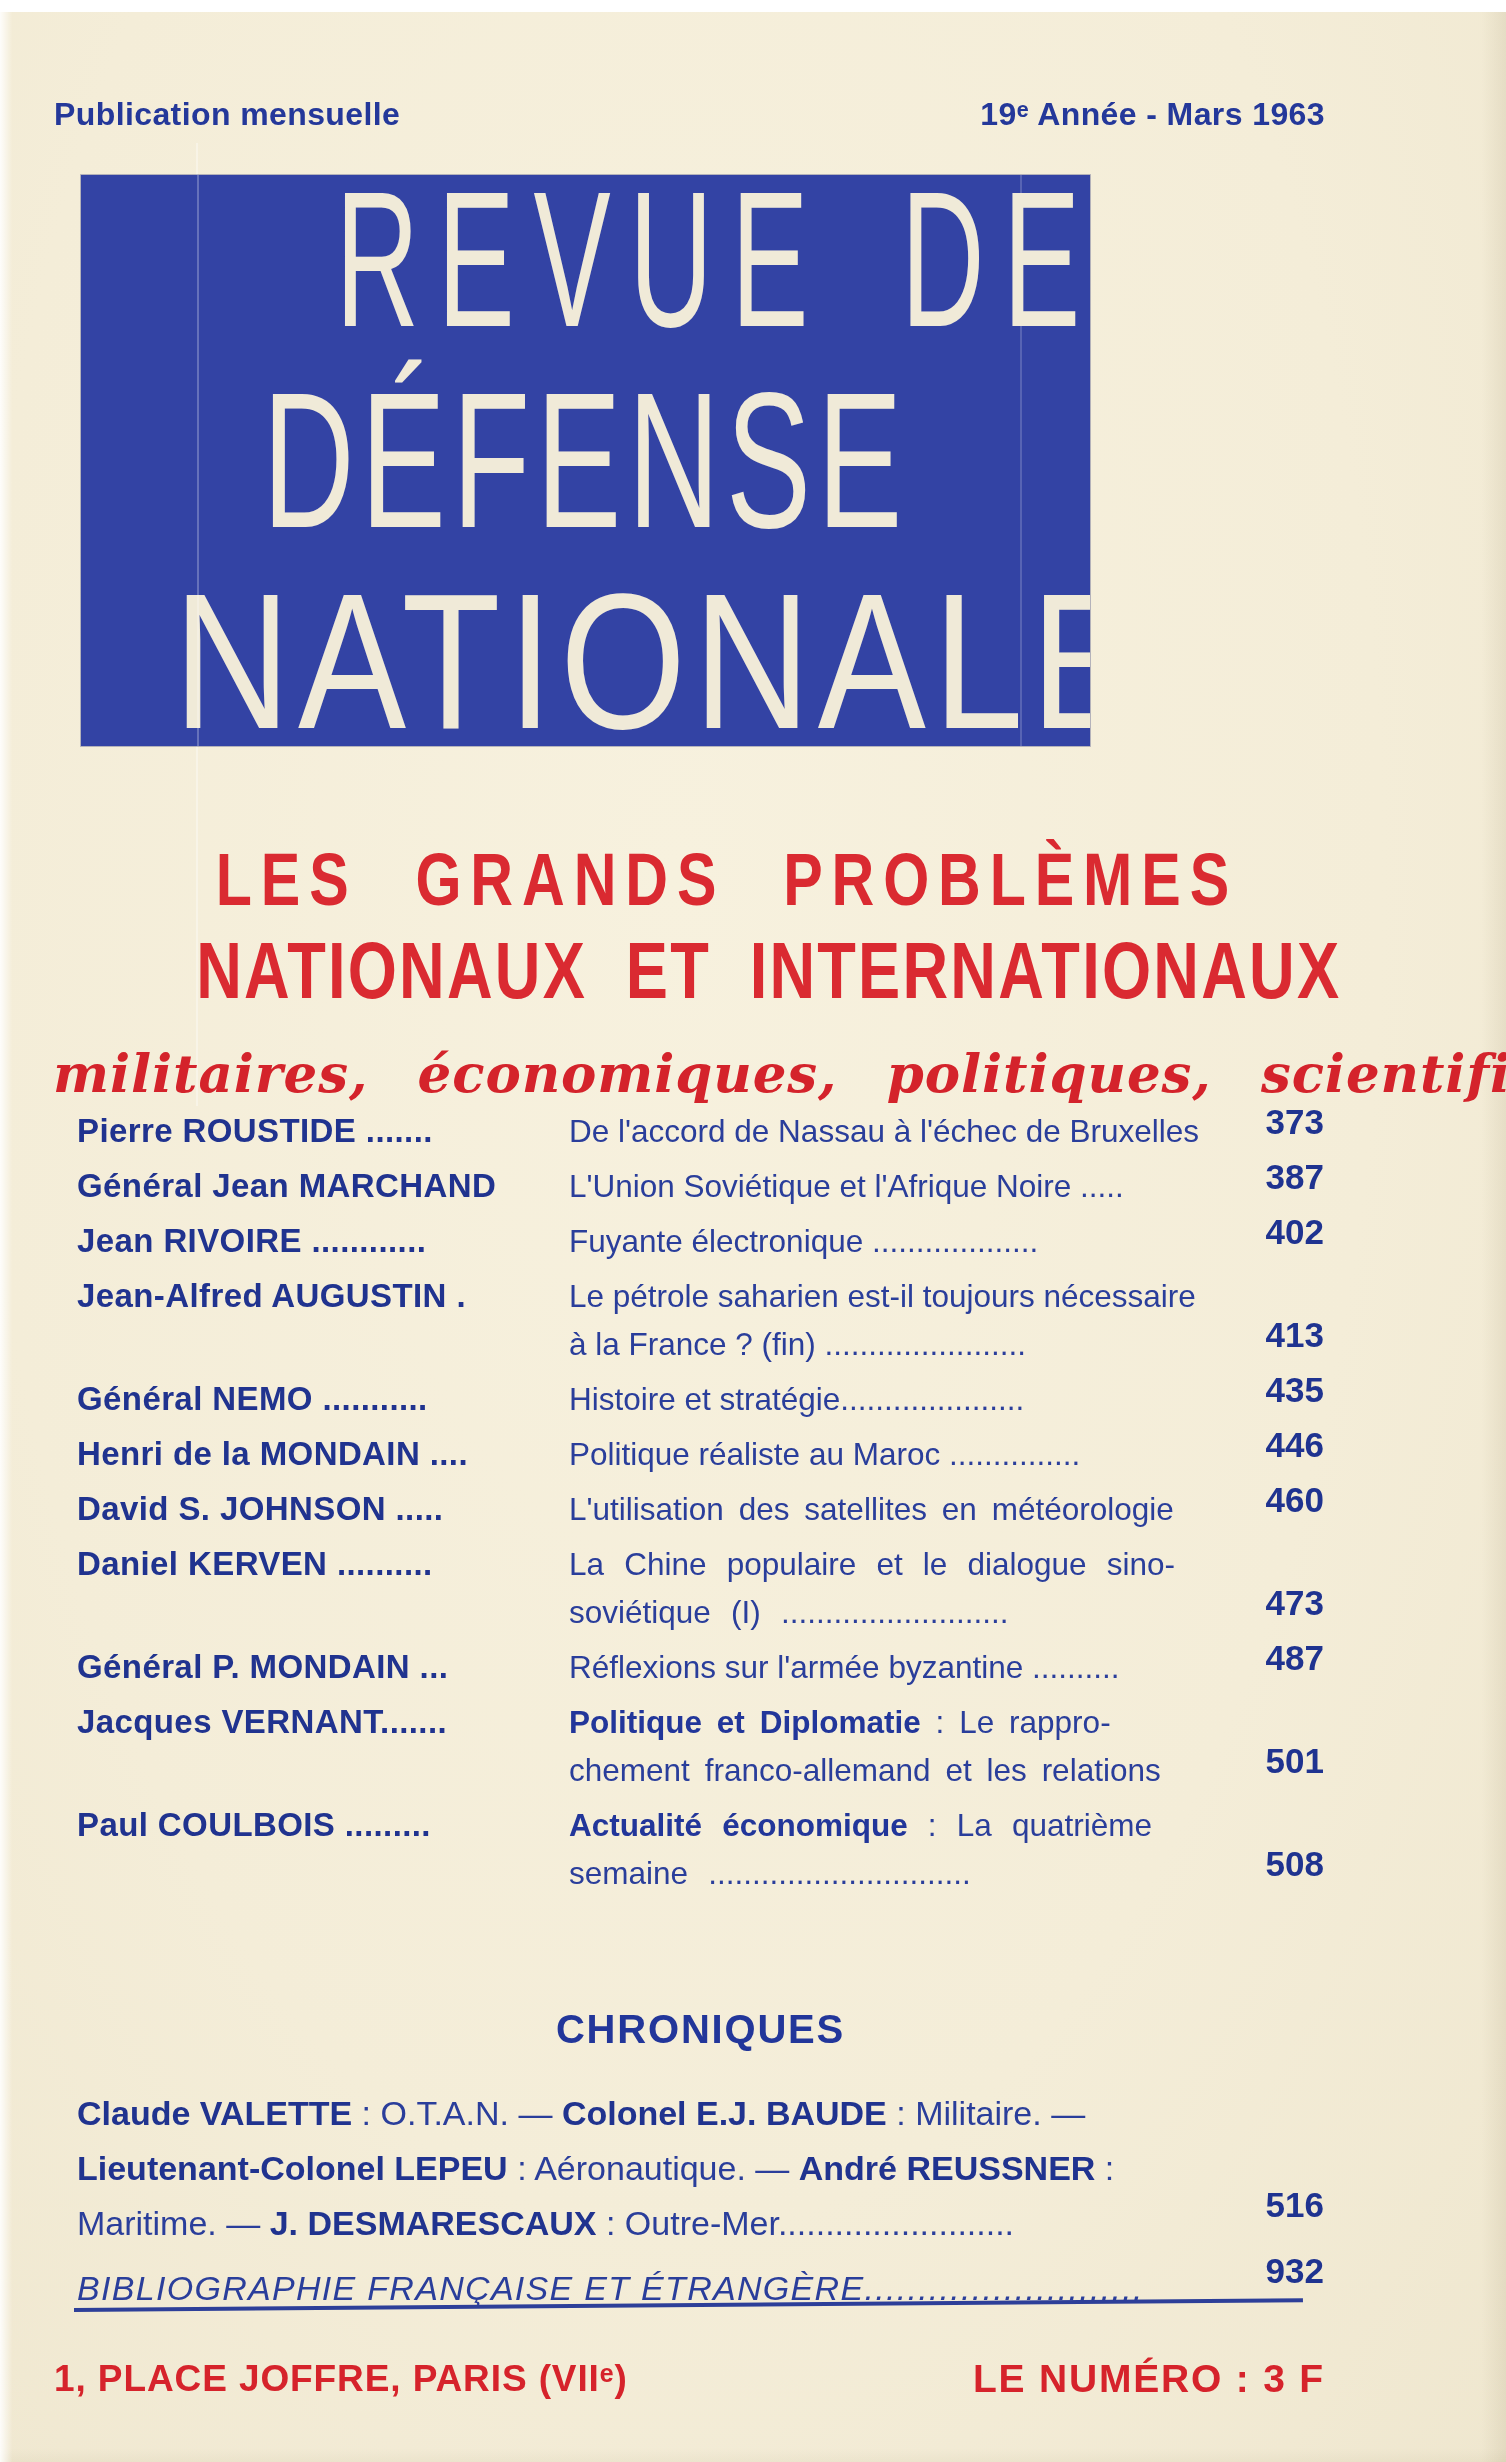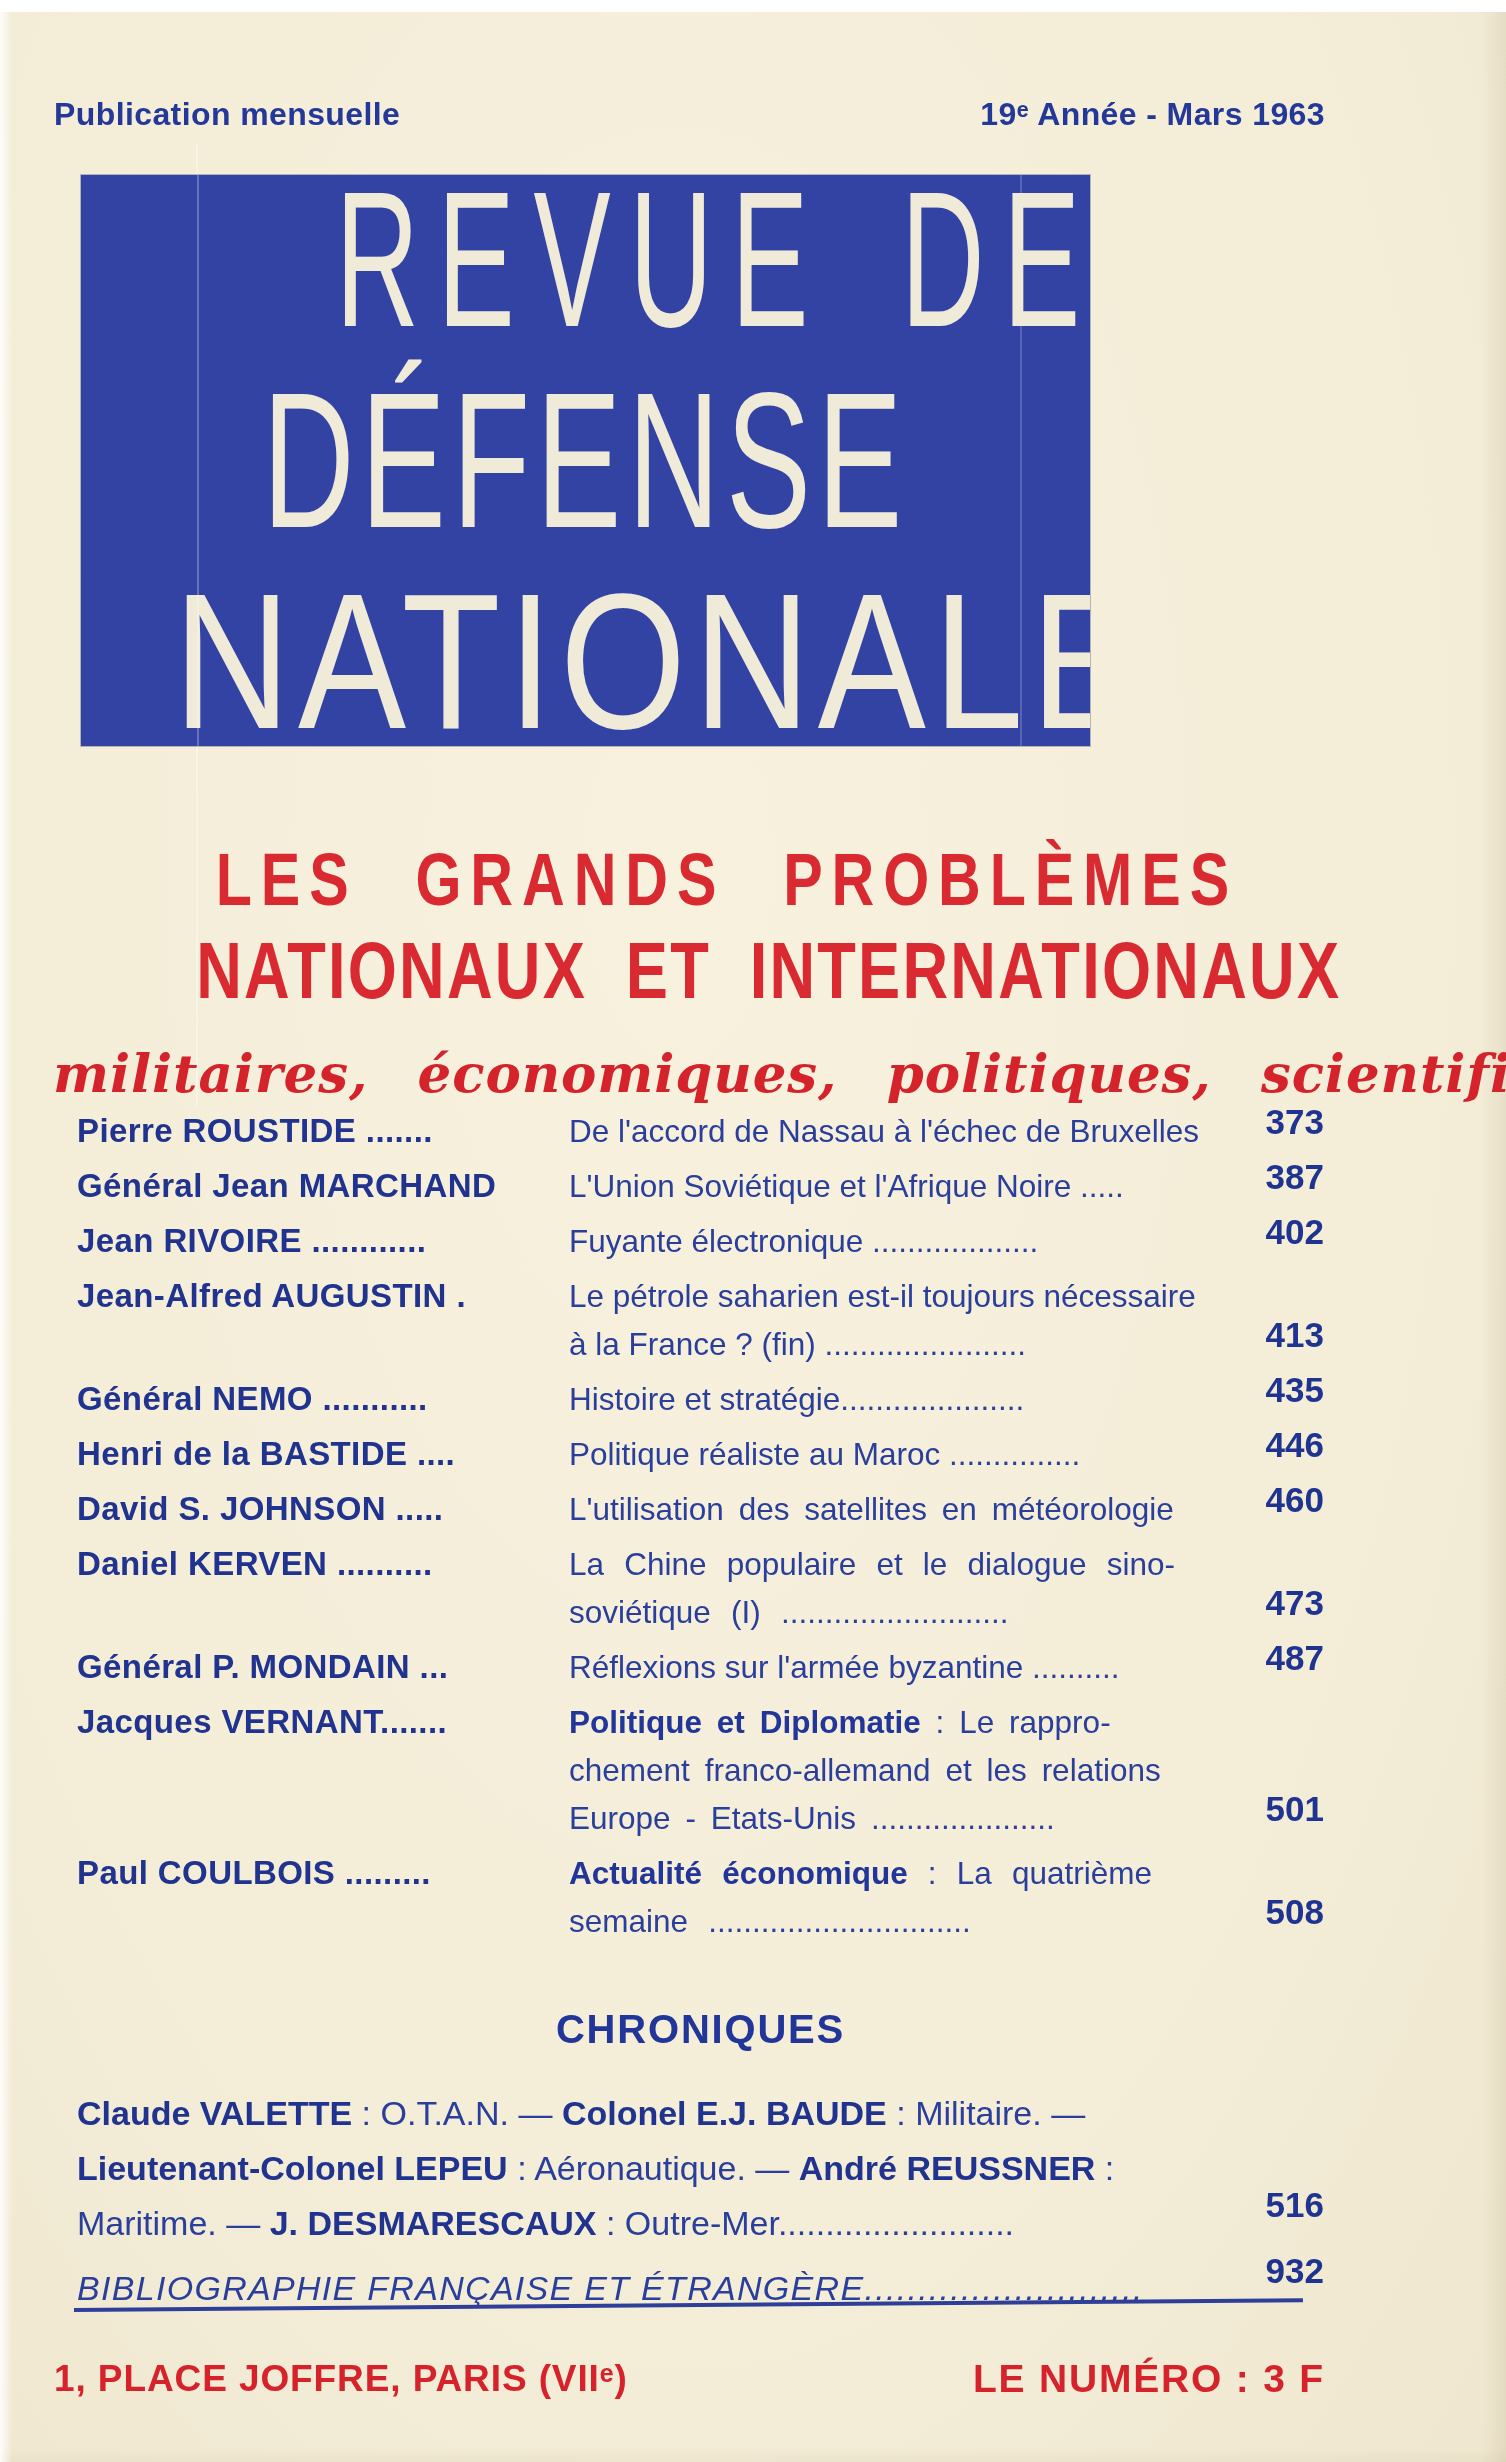--- a/index.html
+++ b/index.html
@@ -188,21 +188,21 @@
         <div class="toc-page">413</div>
       </div>
       <div class="toc-row">
         <div class="toc-author">Général NEMO ...........</div>
         <div class="toc-title">
           <div class="toc-line">Histoire et stratégie.....................</div>
         </div>
         <div class="toc-page">435</div>
       </div>
       <div class="toc-row">
-        <div class="toc-author">Henri de la BASTIDE ....</div>
+        <div class="toc-author">Henri de la MONDAIN ....</div>
         <div class="toc-title">
           <div class="toc-line">Politique réaliste au Maroc ...............</div>
         </div>
         <div class="toc-page">446</div>
       </div>
       <div class="toc-row ws1">
         <div class="toc-author">David S. JOHNSON .....</div>
         <div class="toc-title">
           <div class="toc-line">L'utilisation des satellites en météorologie</div>
         </div>
@@ -221,21 +221,20 @@
         <div class="toc-title">
           <div class="toc-line">Réflexions sur l'armée byzantine ..........</div>
         </div>
         <div class="toc-page">487</div>
       </div>
       <div class="toc-row ws1">
         <div class="toc-author">Jacques VERNANT.......</div>
         <div class="toc-title">
           <div class="toc-line"><b>Politique et Diplomatie</b> : Le rappro-</div>
           <div class="toc-line">chement franco-allemand et les relations</div>
-          <div class="toc-line">Europe - Etats-Unis .....................</div>
         </div>
         <div class="toc-page">501</div>
       </div>
       <div class="toc-row ws2">
         <div class="toc-author">Paul COULBOIS .........</div>
         <div class="toc-title">
           <div class="toc-line"><b>Actualité économique</b> : La quatrième</div>
           <div class="toc-line">semaine ..............................</div>
         </div>
         <div class="toc-page">508</div>

